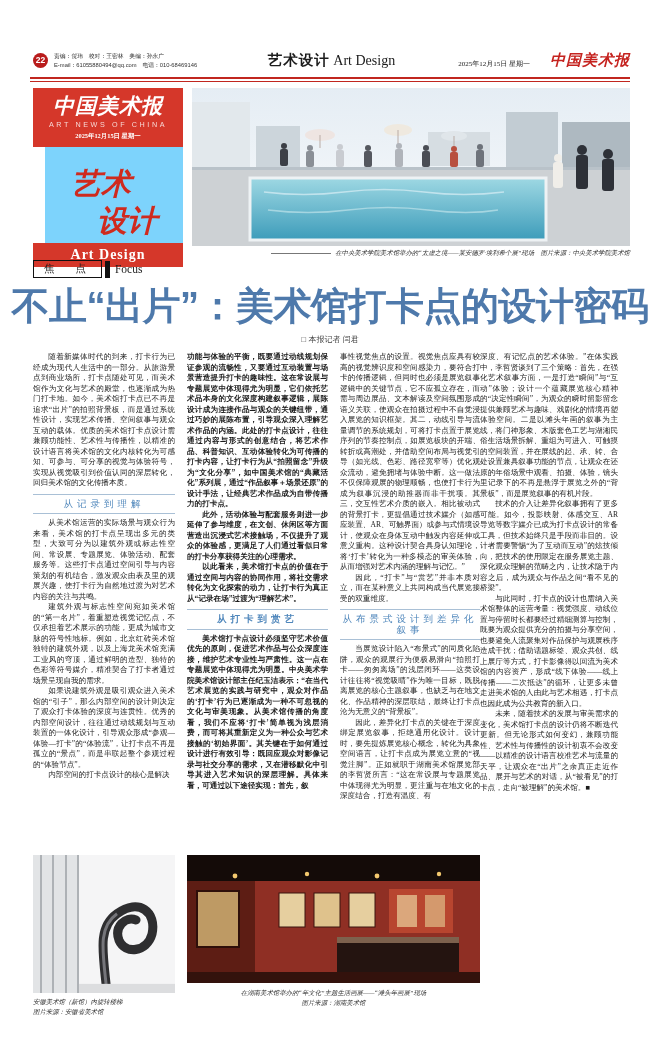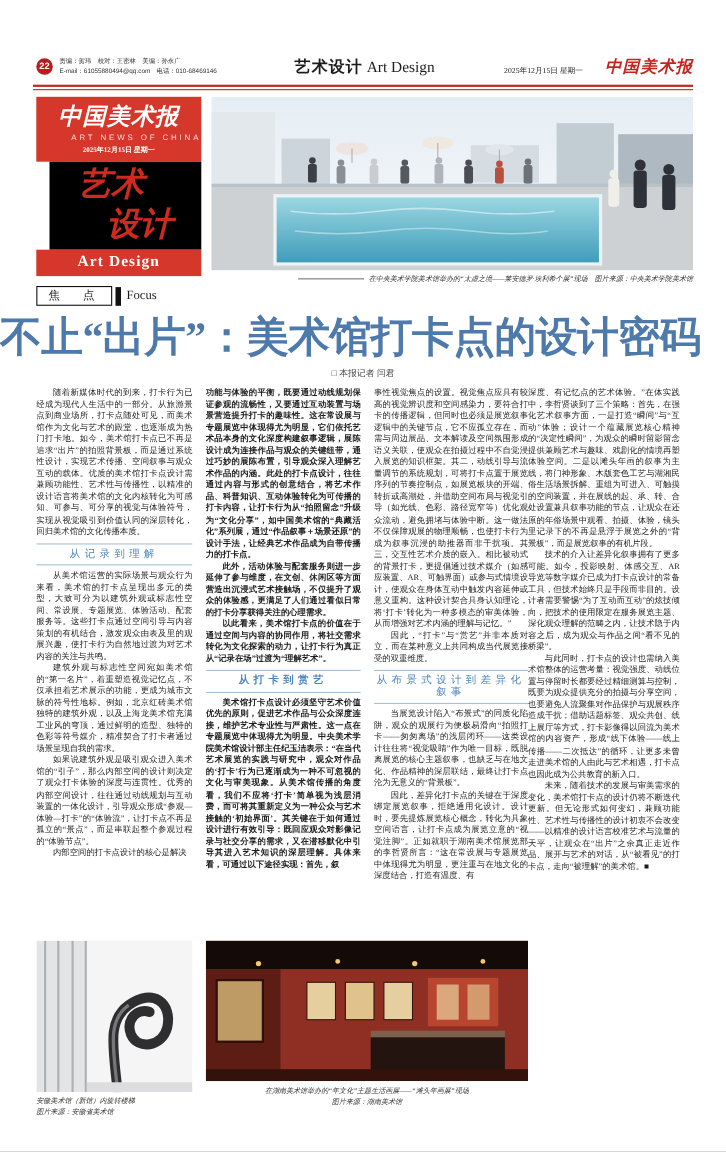--- a/index.html
+++ b/index.html
@@ -18,42 +18,42 @@
   .dateline{position:absolute;right:100px;top:9px;font-size:7px;color:#222;white-space:nowrap;}
   .mini-logo{position:absolute;right:0;top:1px;font-size:15px;color:#c5231f;font-weight:bold;
              font-style:italic;letter-spacing:1px;white-space:nowrap;}
   .rule{position:absolute;left:30px;right:30px;top:77px;height:2px;
         border-top:2px solid #c1261f;border-bottom:1px solid #c1261f;}
   
   .masthead{position:absolute;left:33px;top:88px;width:150px;}
   .mh-red{background:#d5372a;color:#fff;text-align:center;padding:7px 0 6px;}
   .mh-name{font-size:21px;font-weight:bold;font-style:italic;letter-spacing:1px;line-height:23px;}
   .mh-en{font-size:7.2px;letter-spacing:2.6px;margin-top:2px;color:rgba(255,255,255,.8);
-         font-family:"Liberation Sans",sans-serif;text-align:right;}
+         font-family:"Liberation Sans",sans-serif;}
   .mh-date{font-size:6.4px;margin-top:3px;font-weight:bold;}
-  .mh-cream{background:#000000;height:78px;padding-top:2px;margin-left:12px;}
+  .mh-cream{background:#7dd3fc;height:78px;padding-top:18px;margin-left:12px;}
   .mh-zh{color:#cf2a1e;font-size:30px;font-weight:bold;font-style:italic;line-height:37px;text-align:center;}
   .mh-zh .l1{margin-right:26px;}
   .mh-zh .l2{margin-left:26px;}
   .mh-red2{background:#d5372a;color:#fff;text-align:center;font-size:14px;font-weight:bold;
            padding:4px 0;letter-spacing:1px;}
   
   .top-photo{position:absolute;left:192px;top:88px;width:438px;height:158px;overflow:hidden;}
   .top-photo svg{display:block;width:100%;height:100%;}
   .top-caption{position:absolute;left:192px;top:249px;width:438px;font-size:6.4px;color:#333;
                font-style:italic;display:flex;align-items:center;justify-content:flex-end;gap:4px;}
   .cap-line{display:inline-block;width:60px;height:0;border-top:1px solid #777;}
   
   .focus-row{position:absolute;left:33px;top:260px;height:18px;display:flex;align-items:center;}
   .focus-box{border:1.5px solid #111;padding:1px 6px 1px 10px;font-size:10.5px;font-weight:normal;
              letter-spacing:9px;font-family:"Liberation Sans",sans-serif;}
   .focus-bar{width:5px;height:17px;background:#111;margin-left:3px;}
   .focus-en{font-size:11.5px;margin-left:5px;font-family:"Liberation Serif",serif;}
-  .headline{position:absolute;left:0;right:0;top:281px;font-size:38px;
-            font-weight:900;color:#4e79ab;font-family:Liberation Serif, serif;
+  .headline{position:absolute;left:0;right:0;top:281px;text-align:center;font-size:38px;
+            font-weight:900;color:#4e79ab;font-family:Liberation Sans, sans-serif;
             letter-spacing:-0.5px;white-space:nowrap;}
   .byline{position:absolute;left:0;right:0;top:334px;text-align:center;font-size:8px;color:#444;
           font-family:"Liberation Sans",sans-serif;}
   
   .body-area{position:absolute;left:0;top:352px;width:660px;height:690px;padding-left:27px;}
   .col{position:absolute;top:0;font-size:7.6px;line-height:10.5px;text-align:justify;overflow:hidden;}
   .col-1{left:33px;width:142px;height:501px;}
   .col-2{left:187px;width:141px;height:501px;font-weight:bold;}
   .col-3{left:340px;width:140px;height:501px;}
   .col-4{left:468px;width:138px;height:684px;margin-left:12px;}

